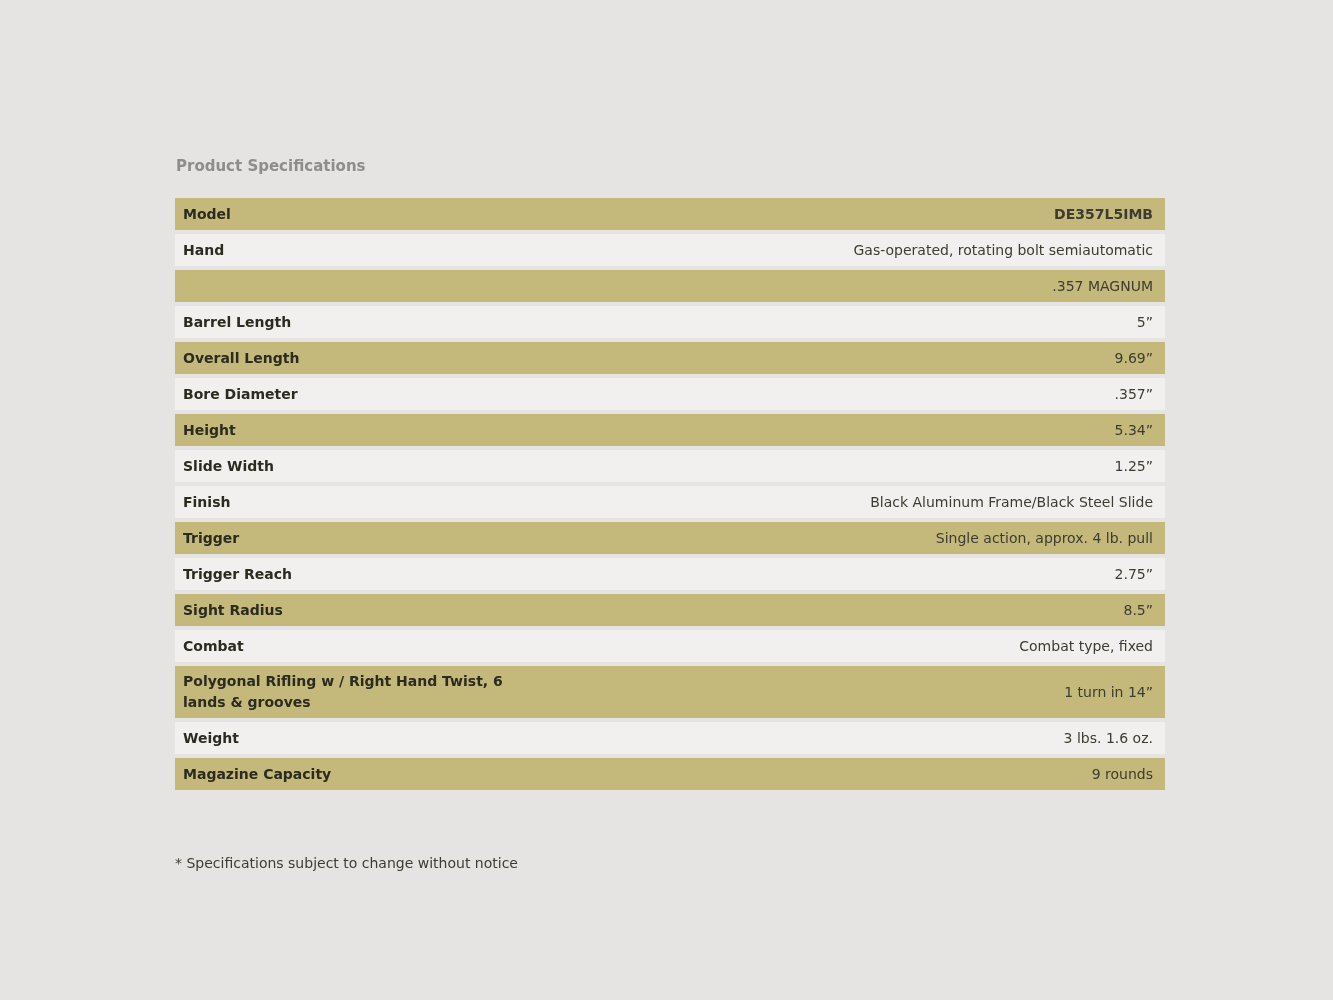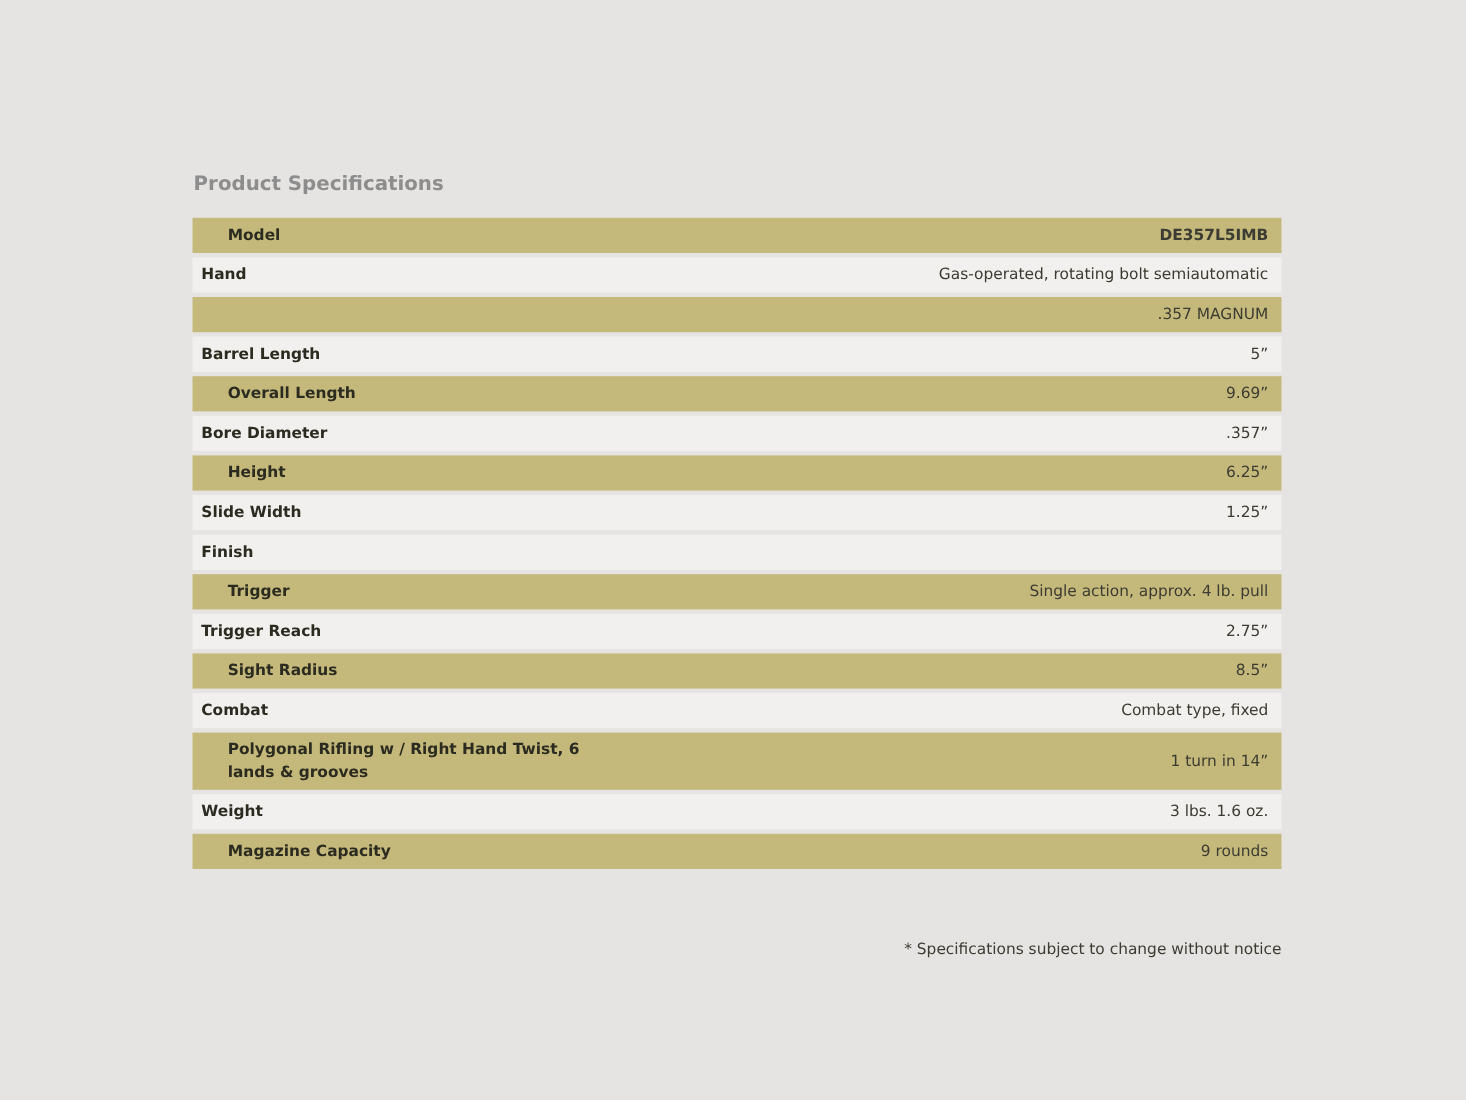--- a/index.html
+++ b/index.html
@@ -20,37 +20,37 @@
     height: 1000px;
     background: var(--bg);
     position: relative;
     font-family: "DejaVu Sans", "Liberation Sans", sans-serif;
     overflow: hidden;
   }
   .page-title {
     position: absolute;
     left: 176px;
     top: 157px;
-    font-size: 18px;
+    font-size: 15px;
     font-weight: bold;
     color: var(--title-gray);
   }
   .spec-table {
     position: absolute;
     left: 175px;
     top: 198px;
     width: 990px;
   }
   .spec-row {
     display: flex;
     align-items: center;
     min-height: 32px;
     margin-bottom: 4px;
   }
-  .spec-row.khaki { background: var(--khaki); padding-left: 24px; }
+  .spec-row.khaki { background: var(--khaki); }
   .spec-row.light { background: var(--light-row); }
   .spec-label {
     width: 383px;
     flex-shrink: 0;
     padding: 5px 18px 5px 8px;
     font-size: 14px;
     font-weight: bold;
     line-height: 21px;
     color: var(--label-text);
   }
@@ -63,21 +63,21 @@
     text-align: right;
   }
   .spec-row:first-child .spec-value {
     font-weight: bold;
   }
   .footnote {
     position: absolute;
     left: 175px;
     top: 855px;
     width: 990px;
-    text-align: right;
+    text-align: left;
     font-size: 14px;
     color: var(--value-text);
   }
 </style>
 </head>
 <body>
 
 <div class="page-title">Product Specifications</div>
 
 <div class="spec-table">
@@ -99,28 +99,29 @@
     <div class="spec-row khaki">
       <div class="spec-label">Overall Length</div>
       <div class="spec-value">9.69”</div>
     </div>
     <div class="spec-row light">
       <div class="spec-label">Bore Diameter</div>
       <div class="spec-value">.357”</div>
     </div>
     <div class="spec-row khaki">
       <div class="spec-label">Height</div>
-      <div class="spec-value">6.25”</div>
+      <div class="spec-value">5.34”</div>
     </div>
     <div class="spec-row light">
       <div class="spec-label">Slide Width</div>
       <div class="spec-value">1.25”</div>
     </div>
     <div class="spec-row light">
       <div class="spec-label">Finish</div>
+      <div class="spec-value">Black Aluminum Frame/Black Steel Slide</div>
     </div>
     <div class="spec-row khaki">
       <div class="spec-label">Trigger</div>
       <div class="spec-value">Single action, approx. 4 lb. pull</div>
     </div>
     <div class="spec-row light">
       <div class="spec-label">Trigger Reach</div>
       <div class="spec-value">2.75”</div>
     </div>
     <div class="spec-row khaki">

